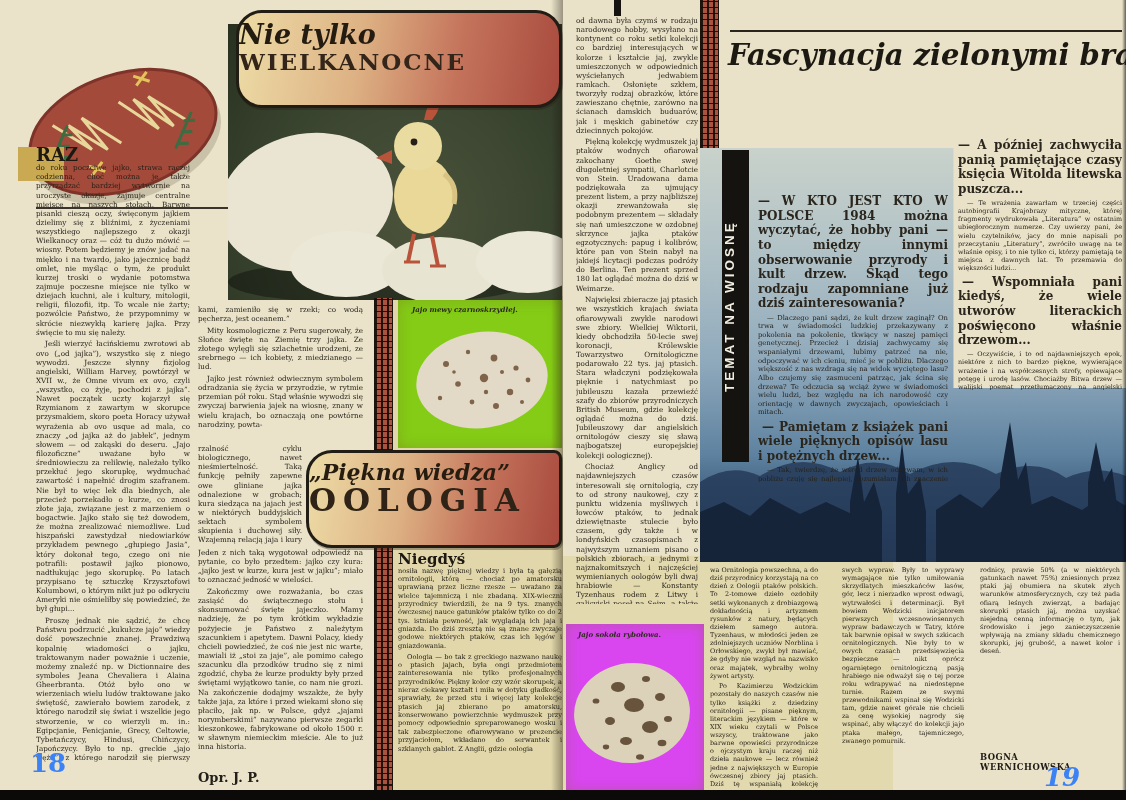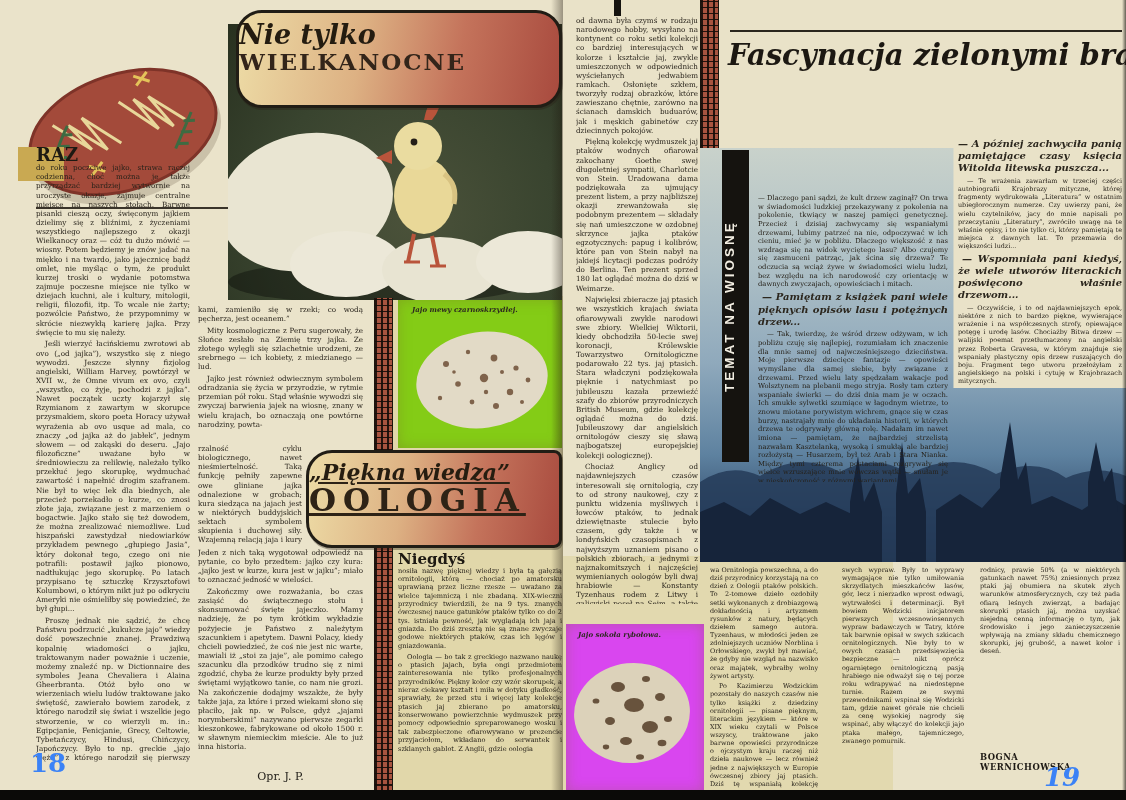--- a/index.html
+++ b/index.html
@@ -3,21 +3,21 @@
 <meta charset="utf-8">
 <style>
   html,body{margin:0;padding:0;background:#111;}
   #spread{position:relative;width:1126px;height:800px;overflow:hidden;
           font-family:"DejaVu Serif",serif;background:#0d0c0a;}
   .abs{position:absolute;}
   .page{background:#EAE3CA;}
   .txt{font-size:7.2px;line-height:1.27;text-align:justify;color:#262119;overflow:hidden;}
   .txt p{margin:0 0 2.5px;text-indent:9px;}
   .txt.nofirst p:first-child{text-indent:0;}
-  .txt p.q{font-size:10px;font-style:italic;font-weight:bold;line-height:1.22;text-indent:4px;color:#2b261d;}
+  .txt p.q{font-size:12px;font-weight:bold;line-height:1.22;text-indent:4px;color:#2b261d;}
   .txt p.a{}
   .small{font-size:6.6px;}
   .caption{font-size:7px;font-style:italic;font-weight:bold;color:#2d2920;}
   .dropcap{float:left;font-weight:bold;color:#1d1912;line-height:.9;margin:1px 4px 0 0;}
   .banner{border:3px solid #211d15;border-radius:26px;
           background:linear-gradient(100deg,#EDDCA6 0%,#DDB183 38%,#C4735B 68%,#A84A3E 100%);
           box-shadow:1px 2px 0 rgba(40,30,20,.35);color:#2e2316;}
   .script{font-style:italic;font-weight:bold;font-family:"DejaVu Serif",serif;}
   .meander{background-color:#A85440;
      background-image:
@@ -87,32 +87,32 @@
     <div class="txt nofirst" style="width:154px;height:600px;">
         <p>do roku poczciwe jajko, strawa raczej codzienna, choć można je także przyrządzać bardziej wytwornie na uroczyste okazje, zajmuje centralne miejsce na naszych stołach. Barwne pisanki cieszą oczy, święconym jajkiem dzielimy się z bliźnimi, z życzeniami wszystkiego najlepszego z okazji Wielkanocy oraz — cóż tu dużo mówić — wiosny. Potem będziemy je znów jadać na miękko i na twardo, jako jajecznicę bądź omlet, nie myśląc o tym, że produkt kurzej troski o wydanie potomstwa zajmuje poczesne miejsce nie tylko w dziejach kuchni, ale i kultury, mitologii, religii, filozofii, itp. To wcale nie żarty; pozwólcie Państwo, że przypomnimy w skrócie niezwykłą karierę jajka. Przy święcie to mu się należy.</p>
         <p>Jeśli wierzyć łacińskiemu zwrotowi ab ovo („od jajka”), wszystko się z niego wywodzi. Jeszcze słynny fizjolog angielski, William Harvey, powtórzył w XVII w., że Omne vivum ex ovo, czyli „wszystko, co żyje, pochodzi z jajka”. Nawet początek uczty kojarzył się Rzymianom z zawartym w skorupce przysmakiem, skoro poeta Horacy używał wyrażenia ab ovo usque ad mala, co znaczy „od jajka aż do jabłek”, jednym słowem — od zakąski do deseru. „Jajo filozoficzne” uważane było w średniowieczu za relikwię, należało tylko przekłuć jego skorupkę, wydmuchać zawartość i napełnić drogim szafranem. Nie był to więc lek dla biednych, ale przecież porzekadło o kurze, co znosi złote jaja, związane jest z marzeniem o bogactwie. Jajko stało się też dowodem, że można zrealizować niemożliwe. Lud hiszpański zawstydzał niedowiarków przykładem pewnego „głupiego Jasia”, który dokonał tego, czego oni nie potrafili: postawił jajko pionowo, nadtłukując jego skorupkę. Po latach przypisano tę sztuczkę Krzysztofowi Kolumbowi, o którym nikt już po odkryciu Ameryki nie ośmieliłby się powiedzieć, że był głupi...</p>
         <p>Proszę jednak nie sądzić, że chcę Państwu podrzucić „kukułcze jajo” wiedzy dość powszechnie znanej. Prawdziwą kopalnię wiadomości o jajku, traktowanym nader poważnie i uczenie, możemy znaleźć np. w Dictionnaire des symboles Jeana Chevaliera i Alaina Gheerbranta. Otóż było ono w wierzeniach wielu ludów traktowane jako świętość, zawierało bowiem zarodek, z którego narodził się świat i wszelkie jego stworzenie, w co wierzyli m. in.: Egipcjanie, Fenicjanie, Grecy, Celtowie, Tybetańczycy, Hindusi, Chińczycy, Japończycy. Było to np. greckie „jajo węża”, z którego narodził się pierwszy człowiek, a mityczni bohaterowie wykluwali się z jaj zapłodnionych przez Słońce.</p>
       </div>
   </div>
   <div class="abs pagenum" style="left:30px;top:748px;">18</div>
 
   <div class="abs txt nofirst" style="left:198px;top:305px;width:165px;height:138px;">
       <p>kami, zamieniło się w rzeki; co wodą pęcherza, jest oceanem.”</p>
-      <p>Mity kosmologiczne z Peru sugerowały, że Słońce zesłało na Ziemię trzy jajka. Ze złotego wylęgli się szlachetnie urodzeni, ze srebrnego — ich kobiety, z miedzianego — lud.</p>
+      <p>Mity kosmologiczne z Peru sugerowały, że Słońce święte na Ziemię trzy jajka. Ze złotego wylęgli się szlachetnie urodzeni, ze srebrnego — ich kobiety, z miedzianego — lud.</p>
       <p>Jajko jest również odwiecznym symbolem odradzania się życia w przyrodzie, w rytmie przemian pół roku. Stąd właśnie wywodzi się zwyczaj barwienia jajek na wiosnę, znany w wielu krajach, bo oznaczają one powtórne narodziny, powta-</p>
     </div>
   <div class="abs txt nofirst" style="left:198px;top:444px;width:104px;height:102px;">
       <p>rzalność cyklu biologicznego, nawet nieśmiertelność. Taką funkcję pełniły zapewne owe gliniane jajka odnalezione w grobach; kura siedząca na jajach jest w niektórych buddyjskich sektach symbolem skupienia i duchowej siły. Wzajemną relacją jaja i kury — „mądrzejsze jajo niż kura” — zajmowali się i średniowieczni scholastycy.</p>
     </div>
   <div class="abs" style="left:198px;top:548px;width:165px;">
     <div class="txt nofirst" style="width:165px;height:222px;">
         <p>Jeden z nich taką wygotował odpowiedź na pytanie, co było przedtem: jajko czy kura: „jajko jest w kurze, kura jest w jajku”; miało to oznaczać jedność w wielości.</p>
         <p>Zakończmy owe rozważania, bo czas zasiąść do świątecznego stołu i skonsumować święte jajeczko. Mamy nadzieję, że po tym krótkim wykładzie pożyjecie je Państwo z należytym szacunkiem i apetytem. Dawni Polacy, kiedy chcieli powiedzieć, że coś nie jest nic warte, mawiali iż „stoi za jaje”, ale pomimo całego szacunku dla przodków trudno się z nimi zgodzić, chyba że kurze produkty były przed świętami wyjątkowo tanie, co nam nie grozi. Na zakończenie dodajmy wszakże, że były także jaja, za które i przed wiekami słono się płaciło, jak np. w Polsce, gdyż „jajami norymberskimi” nazywano pierwsze zegarki kieszonkowe, fabrykowane od około 1500 r. w sławnym niemieckim mieście. Ale to już inna historia.</p>
       </div>
-    <div style="text-align:center;font-size:11px;font-weight:normal;color:#23201a;">Opr. J. P.</div>
+    <div style="text-align:left;font-size:13px;font-weight:bold;color:#23201a;">Opr. J. P.</div>
   </div>
 
   <div class="abs meander" style="left:374px;top:298px;width:17px;height:494px;"></div>
 
   <div class="abs egg-box" style="left:398px;top:300px;width:164px;height:148px;">
     <div class="caption" style="padding:5px 0 0 14px;">Jajo mewy czarnoskrzydłej.</div>
     <svg width="164" height="124" viewBox="0 0 164 124">
       <ellipse cx="84" cy="66" rx="66" ry="48" fill="#E2DAC6" transform="rotate(-8 84 66)"></ellipse>
       <g fill="#6E4F36" opacity=".85">
         <circle cx="48" cy="50" r="3"></circle>
@@ -127,21 +127,21 @@
         <circle cx="42" cy="84" r="2.2"></circle>
           <circle cx="130" cy="66" r="2.4"></circle>
           <circle cx="56" cy="58" r="1.8"></circle>
         <circle cx="104" cy="58" r="2"></circle>
           <circle cx="88" cy="78" r="2.2"></circle>
           <circle cx="124" cy="88" r="2"></circle>
       </g>
     </svg>
   </div>
 
-  <div class="abs banner" style="left:306px;top:450px;width:250px;height:92px;z-index:3;border-radius:26px 8px 8px 26px;text-decoration:underline;">
+  <div class="abs banner" style="left:306px;top:450px;width:250px;height:92px;z-index:3;border-radius:26px 8px 8px 26px;">
     <div class="script" style="font-size:22px;margin-top:6px;color:#261d10;">„Piękna wiedza”</div>
     <div style="font-size:31px;letter-spacing:7px;font-weight:bold;color:#2e2316;margin-top:-3px;">OOLOGIA</div>
   </div>
 
   <div class="abs" style="left:398px;top:552px;width:164px;">
     <span class="dropcap" style="font-size:15px;">Niegdyś</span>
     <div class="txt nofirst small" style="width:164px;height:236px;">
         <p>nosiła nazwę pięknej wiedzy i była tą gałęzią ornitologii, którą — chociaż po amatorsku uprawianą przez liczne rzesze — uważano za wielce tajemniczą i nie zbadaną. XIX-wieczni przyrodnicy twierdzili, że na 9 tys. znanych ówczesnej nauce gatunków ptaków tylko co do 2 tys. istniała pewność, jak wyglądają ich jaja i gniazda. Do dziś zresztą nie są znane zwyczaje godowe niektórych ptaków, czas ich lęgów i gniazdowania.</p>
         <p>Oologia — bo tak z greckiego nazwano naukę o ptasich jajach, była ongi przedmiotem zainteresowania nie tylko profesjonalnych przyrodników. Piękny kolor czy wzór skorupek, a nieraz ciekawy kształt i miła w dotyku gładkość, sprawiały, że przed stu i więcej laty kolekcje ptasich jaj zbierano po amatorsku, konserwowano powierzchnie wydmuszek przy pomocy odpowiednio spreparowanego wosku i tak zabezpieczone ofiarowywano w prezencie przyjaciołom, wkładano do serwantek i szklanych gablot. Z Anglii, gdzie oologia</p>
       </div>
@@ -181,20 +181,21 @@
 
   <div class="abs" style="left:722px;top:150px;width:27px;height:312px;background:#15130f;z-index:3;">
     <span class="vertical" style="display:block;height:312px;width:27px;color:#F2EEE2;font-weight:bold;font-size:13.5px;letter-spacing:3px;text-align:center;font-family:'Liberation Sans',sans-serif;">TEMAT NA WIOSNĘ</span>
   </div>
 
   <div class="abs script" style="left:728px;top:38px;width:398px;font-size:29px;color:#1c1812;white-space:nowrap;z-index:2;">Fascynacja zielonymi braćmi...</div>
   <div class="abs" style="left:730px;top:30px;width:392px;height:1.5px;background:#2a251c;"></div>
 
 
   <div class="abs txt nofirst" style="left:758px;top:194px;width:190px;height:288px;font-size:6.8px;z-index:2;">
+      <p class="q">— W KTO JEST KTO W POLSCE 1984 można wyczytać, że hobby pani — to między innymi obserwowanie przyrody i kult drzew. Skąd tego rodzaju zapomniane już dziś zainteresowania?</p>
       <p class="a">— Dlaczego pani sądzi, że kult drzew zaginął? On trwa w świadomości ludzkiej przekazywany z pokolenia na pokolenie, tkwiący w naszej pamięci genetycznej. Przecież i dzisiaj zachwycamy się wspaniałymi drzewami, lubimy patrzeć na nie, odpoczywać w ich cieniu, mieć je w pobliżu. Dlaczego większość z nas wzdraga się na widok wyciętego lasu? Albo czujemy się zasmuceni patrząc, jak ścina się drzewa? Te odczucia są wciąż żywe w świadomości wielu ludzi, bez względu na ich narodowość czy orientację w dawnych zwyczajach, opowieściach i mitach.</p>
       <p class="q">— Pamiętam z książek pani wiele pięknych opisów lasu i potężnych drzew...</p>
       <p class="a">— Tak, twierdzę, że wśród drzew odżywam, w ich pobliżu czuję się najlepiej, rozumiałam ich znaczenie dla mnie samej od najwcześniejszego dzieciństwa. Moje pierwsze dziecięce fantazje — opowieści wymyślane dla samej siebie, były związane z drzewami. Przed wielu laty spędzałam wakacje pod Wolsztynem na plebanii mego stryja. Rosły tam cztery wspaniałe świerki — do dziś dnia mam je w oczach. Ich smukłe sylwetki szumiące w łagodnym wietrze, to znowu miotane porywistym wichrem, gnące się w czas burzy, nastrajały mnie do układania historii, w których drzewa te odgrywały główną rolę. Nadałam im nawet imiona — pamiętam, że najbardziej strzelistą nazwałam Kasztelanką, wysoką i smukłą, ale bardziej rozłożystą — Husarzem, był też Arab i Stara Nianka. Między tymi czterema postaciami rozgrywały się wielce wzruszające mnie wówczas wątki — snułam je w nieskończoność z różnymi wariantami...</p>
     </div>
 
   <div class="abs txt nofirst" style="left:958px;top:138px;width:164px;height:252px;font-size:6.4px;z-index:2;">
       <p class="q">— A później zachwyciła panią pamiętające czasy księcia Witolda litewska puszcza...</p>
       <p class="a">— Te wrażenia zawarłam w trzeciej części autobiografii Krajobrazy mityczne, której fragmenty wydrukowała „Literatura” w ostatnim ubiegłorocznym numerze. Czy uwierzy pani, że wielu czytelników, jacy do mnie napisali po przeczytaniu „Literatury”, zwróciło uwagę na te właśnie opisy, i to nie tylko ci, którzy pamiętają te miejsca z dawnych lat. To przemawia do większości ludzi...</p>
       <p class="q">— Wspomniała pani kiedyś, że wiele utworów literackich poświęcono właśnie drzewom...</p>
       <p class="a">— Oczywiście, i to od najdawniejszych epok, niektóre z nich to bardzo piękne, wywierające wrażenie i na współczesnych strofy, opiewające potęgę i urodę lasów. Chociażby Bitwa drzew — walijski poemat przetłumaczony na angielski przez Roberta Gravesa, w którym znajduje się wspaniały plastyczny opis drzew ruszających do boju. Fragment tego utworu przełożyłam z angielskiego na polski i cytuję w Krajobrazach mitycznych.</p>

